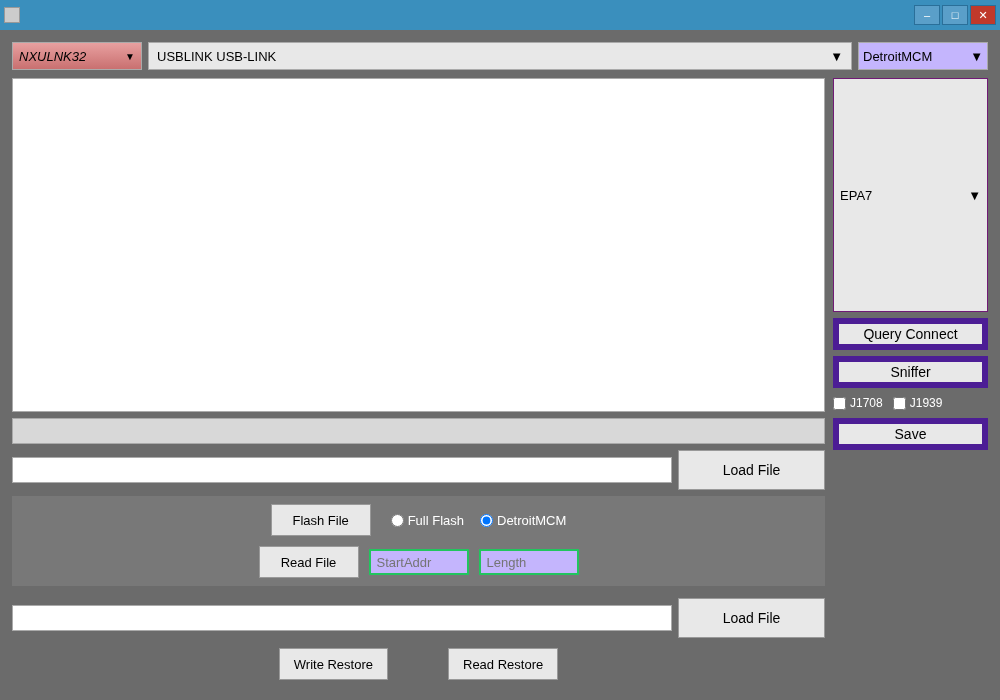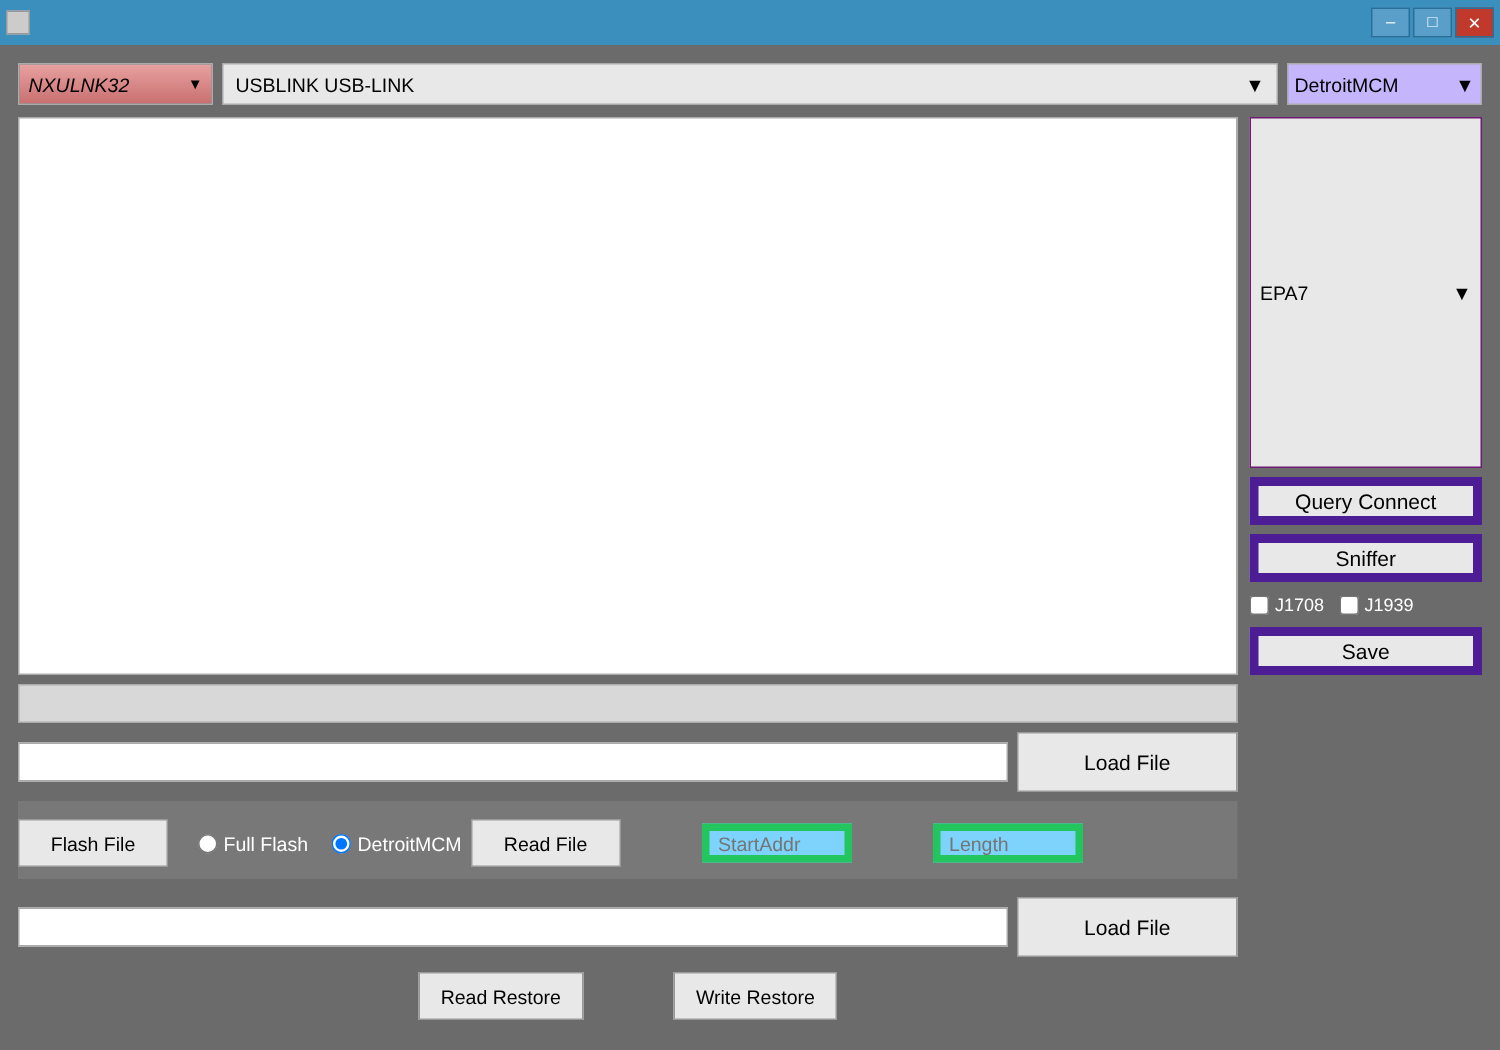--- a/index.html
+++ b/index.html
@@ -156,21 +156,21 @@
       font-size: 14px;
       cursor: pointer;
       display: flex;
       align-items: center;
       justify-content: center;
     }
 
     
     .flash-section {
       display: flex;
-      flex-direction: row;
+      flex-direction: column;
       gap: 6px;
       background: #787878;
       padding: 8px 0 4px 0;
     }
     .flash-row {
       display: flex;
       align-items: center;
       justify-content: center;
       gap: 20px;
     }
@@ -203,26 +203,25 @@
     
     .read-row {
       display: flex;
       align-items: center;
       justify-content: center;
       gap: 10px;
       padding: 4px 0;
     }
     .text-input {
       height: 26px;
-      background: #7dd3fc;
-      border: 5px solid #22c55e;
+      background: #c4b5fd;
+      border: 2px solid #22c55e;
       padding: 0 6px;
       font-size: 13px;
       width: 100px;
-      margin-left: 44px;
     }
 
     
     .restore-section {
       display: flex;
       flex-direction: column;
       gap: 6px;
       padding: 6px 0 4px 0;
     }
     .restore-file-row {
@@ -358,22 +357,22 @@
           <input type="text" class="text-input" placeholder="Length" style="">
         </div>
       </div>
 
       <div class="restore-section">
         <div class="restore-file-row">
           <div class="file-input-box"></div>
           <button class="load-file-btn">Load File</button>
         </div>
         <div class="restore-buttons-row">
+          <button class="action-btn">Write Restore</button>
           <button class="action-btn">Read Restore</button>
-          <button class="action-btn">Write Restore</button>
         </div>
       </div>
 
     </div>
 
     <div class="right-panel">
 
       <div class="epa-dropdown">
         <span>EPA7</span>
         <span>▼</span>

